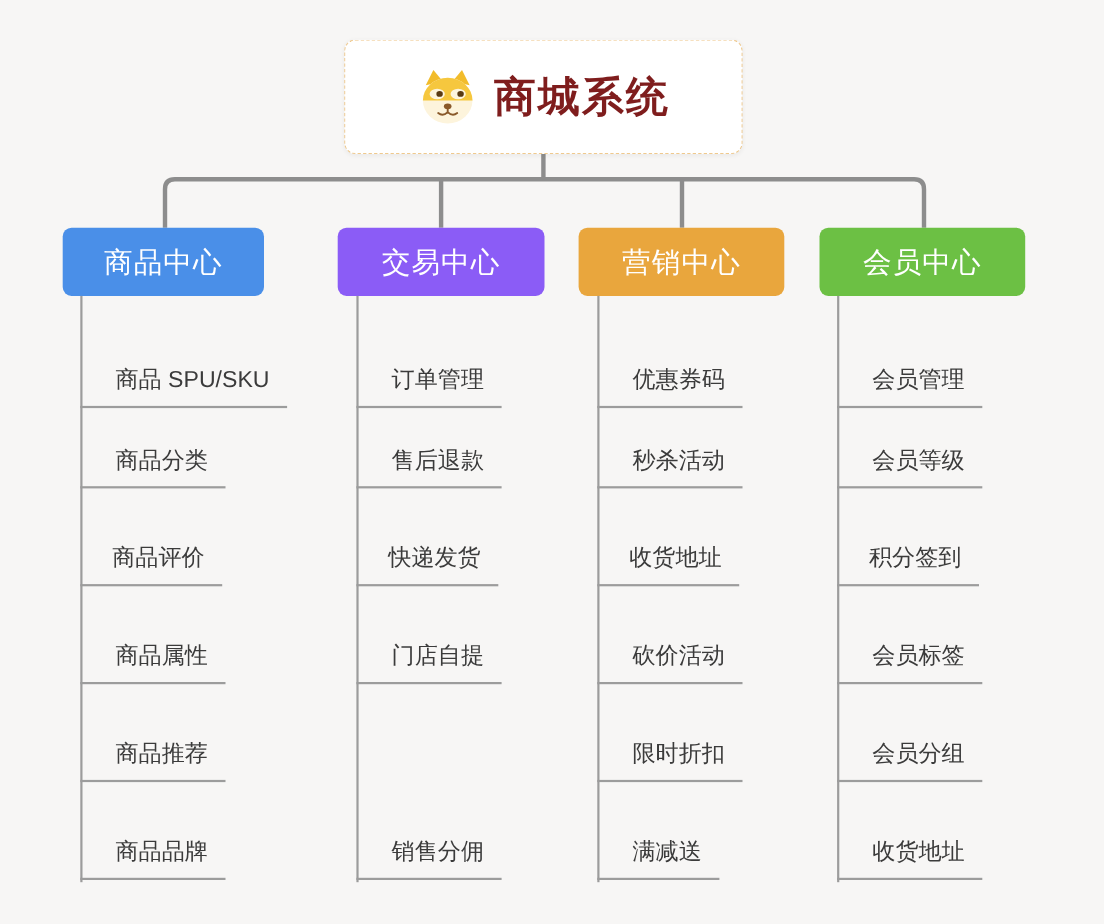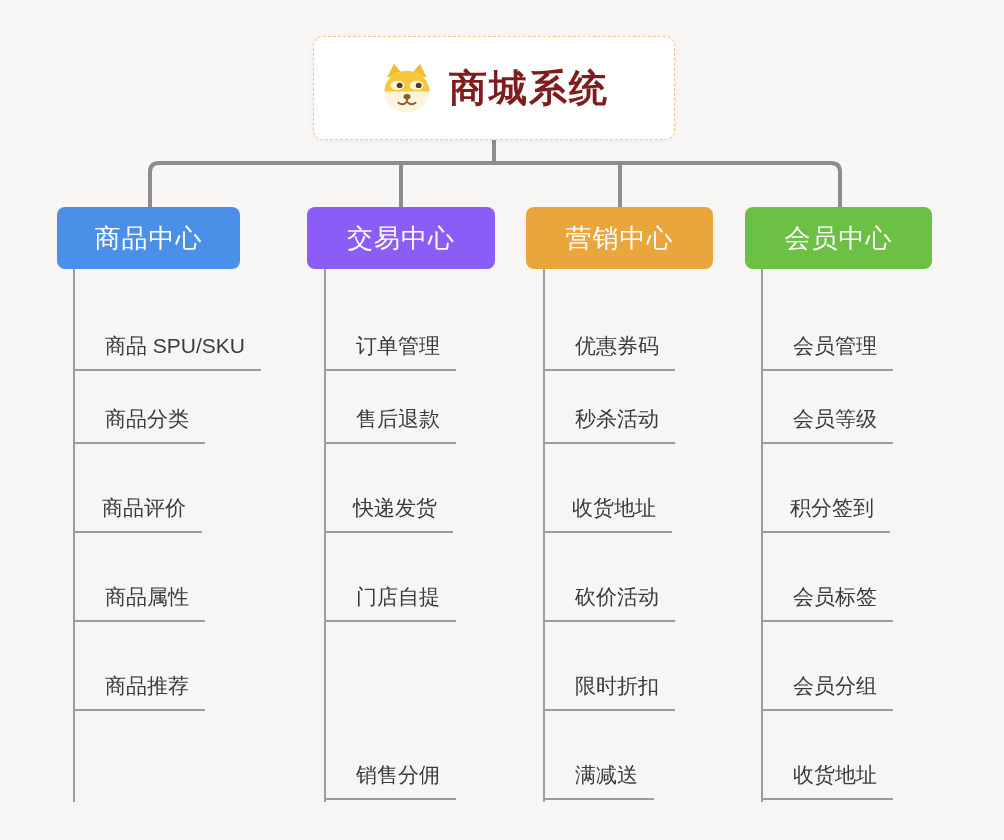--- a/index.html
+++ b/index.html
@@ -104,20 +104,21 @@
 
   <div class="branch-box b1" style="background: rgb(74, 143, 232);">
     <span>商品中心</span>
   </div>
   <div class="trunk t1"></div>
   <div class="sub-item c1 r1">商品 SPU/SKU</div>
   <div class="sub-item c1 r2">商品分类</div>
   <div class="sub-item c1 r3">商品评价</div>
   <div class="sub-item c1 r4">商品属性</div>
   <div class="sub-item c1 r5">商品推荐</div>
+  <div class="sub-item c1 r6">商品品牌</div>
 
   <div class="branch-box b2" style="background: #8b5cf6;">
     <span>交易中心</span>
   </div>
   <div class="trunk t2"></div>
   <div class="sub-item c2 r1">订单管理</div>
   <div class="sub-item c2 r2">售后退款</div>
   <div class="sub-item c2 r3">快递发货</div>
   <div class="sub-item c2 r4">门店自提</div>
   <div class="sub-item c2 r6">销售分佣</div>

